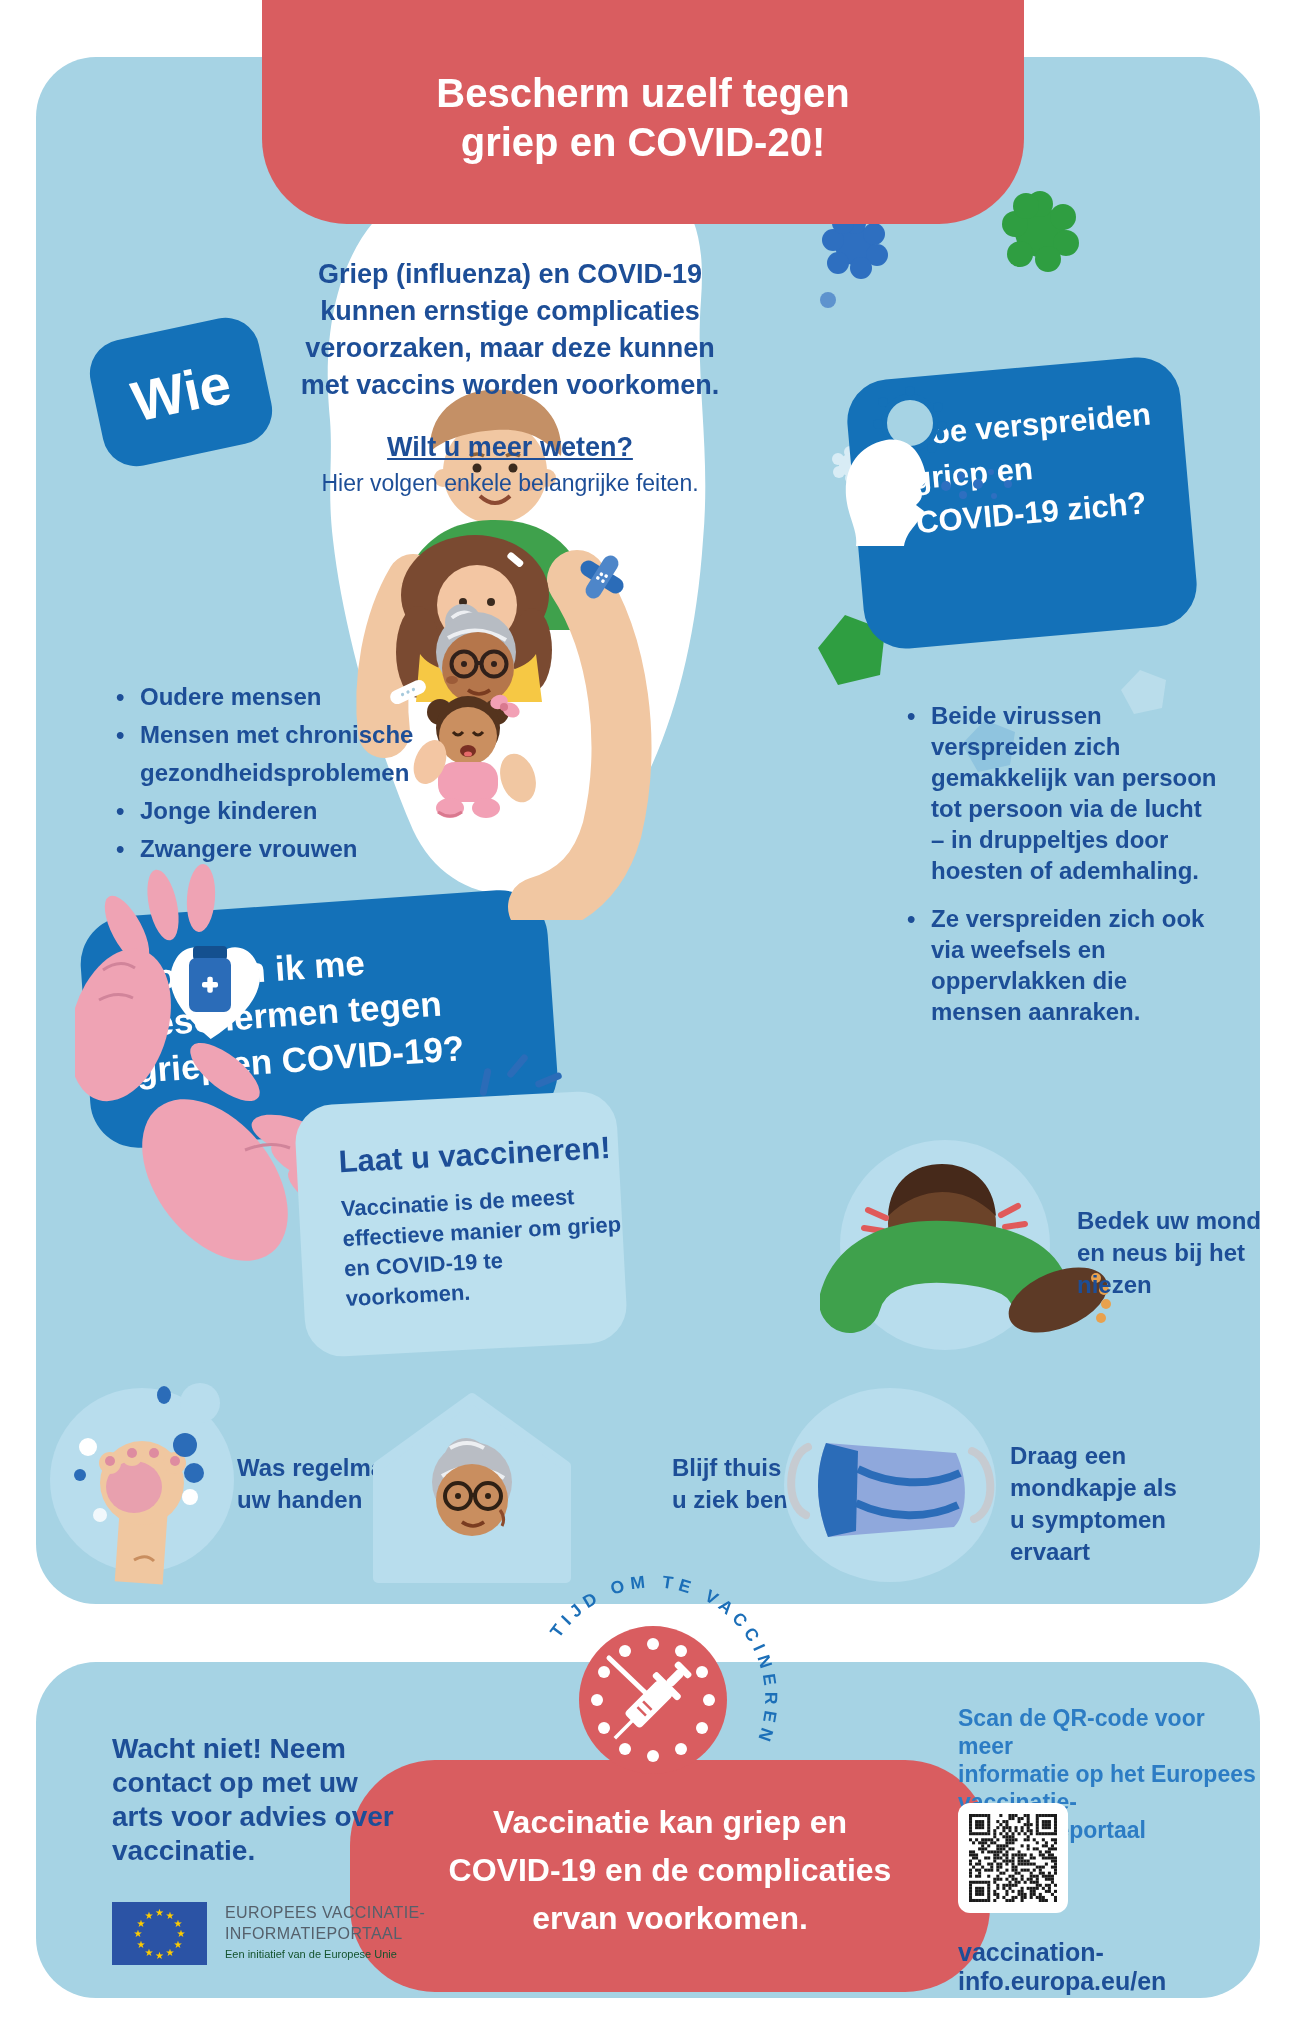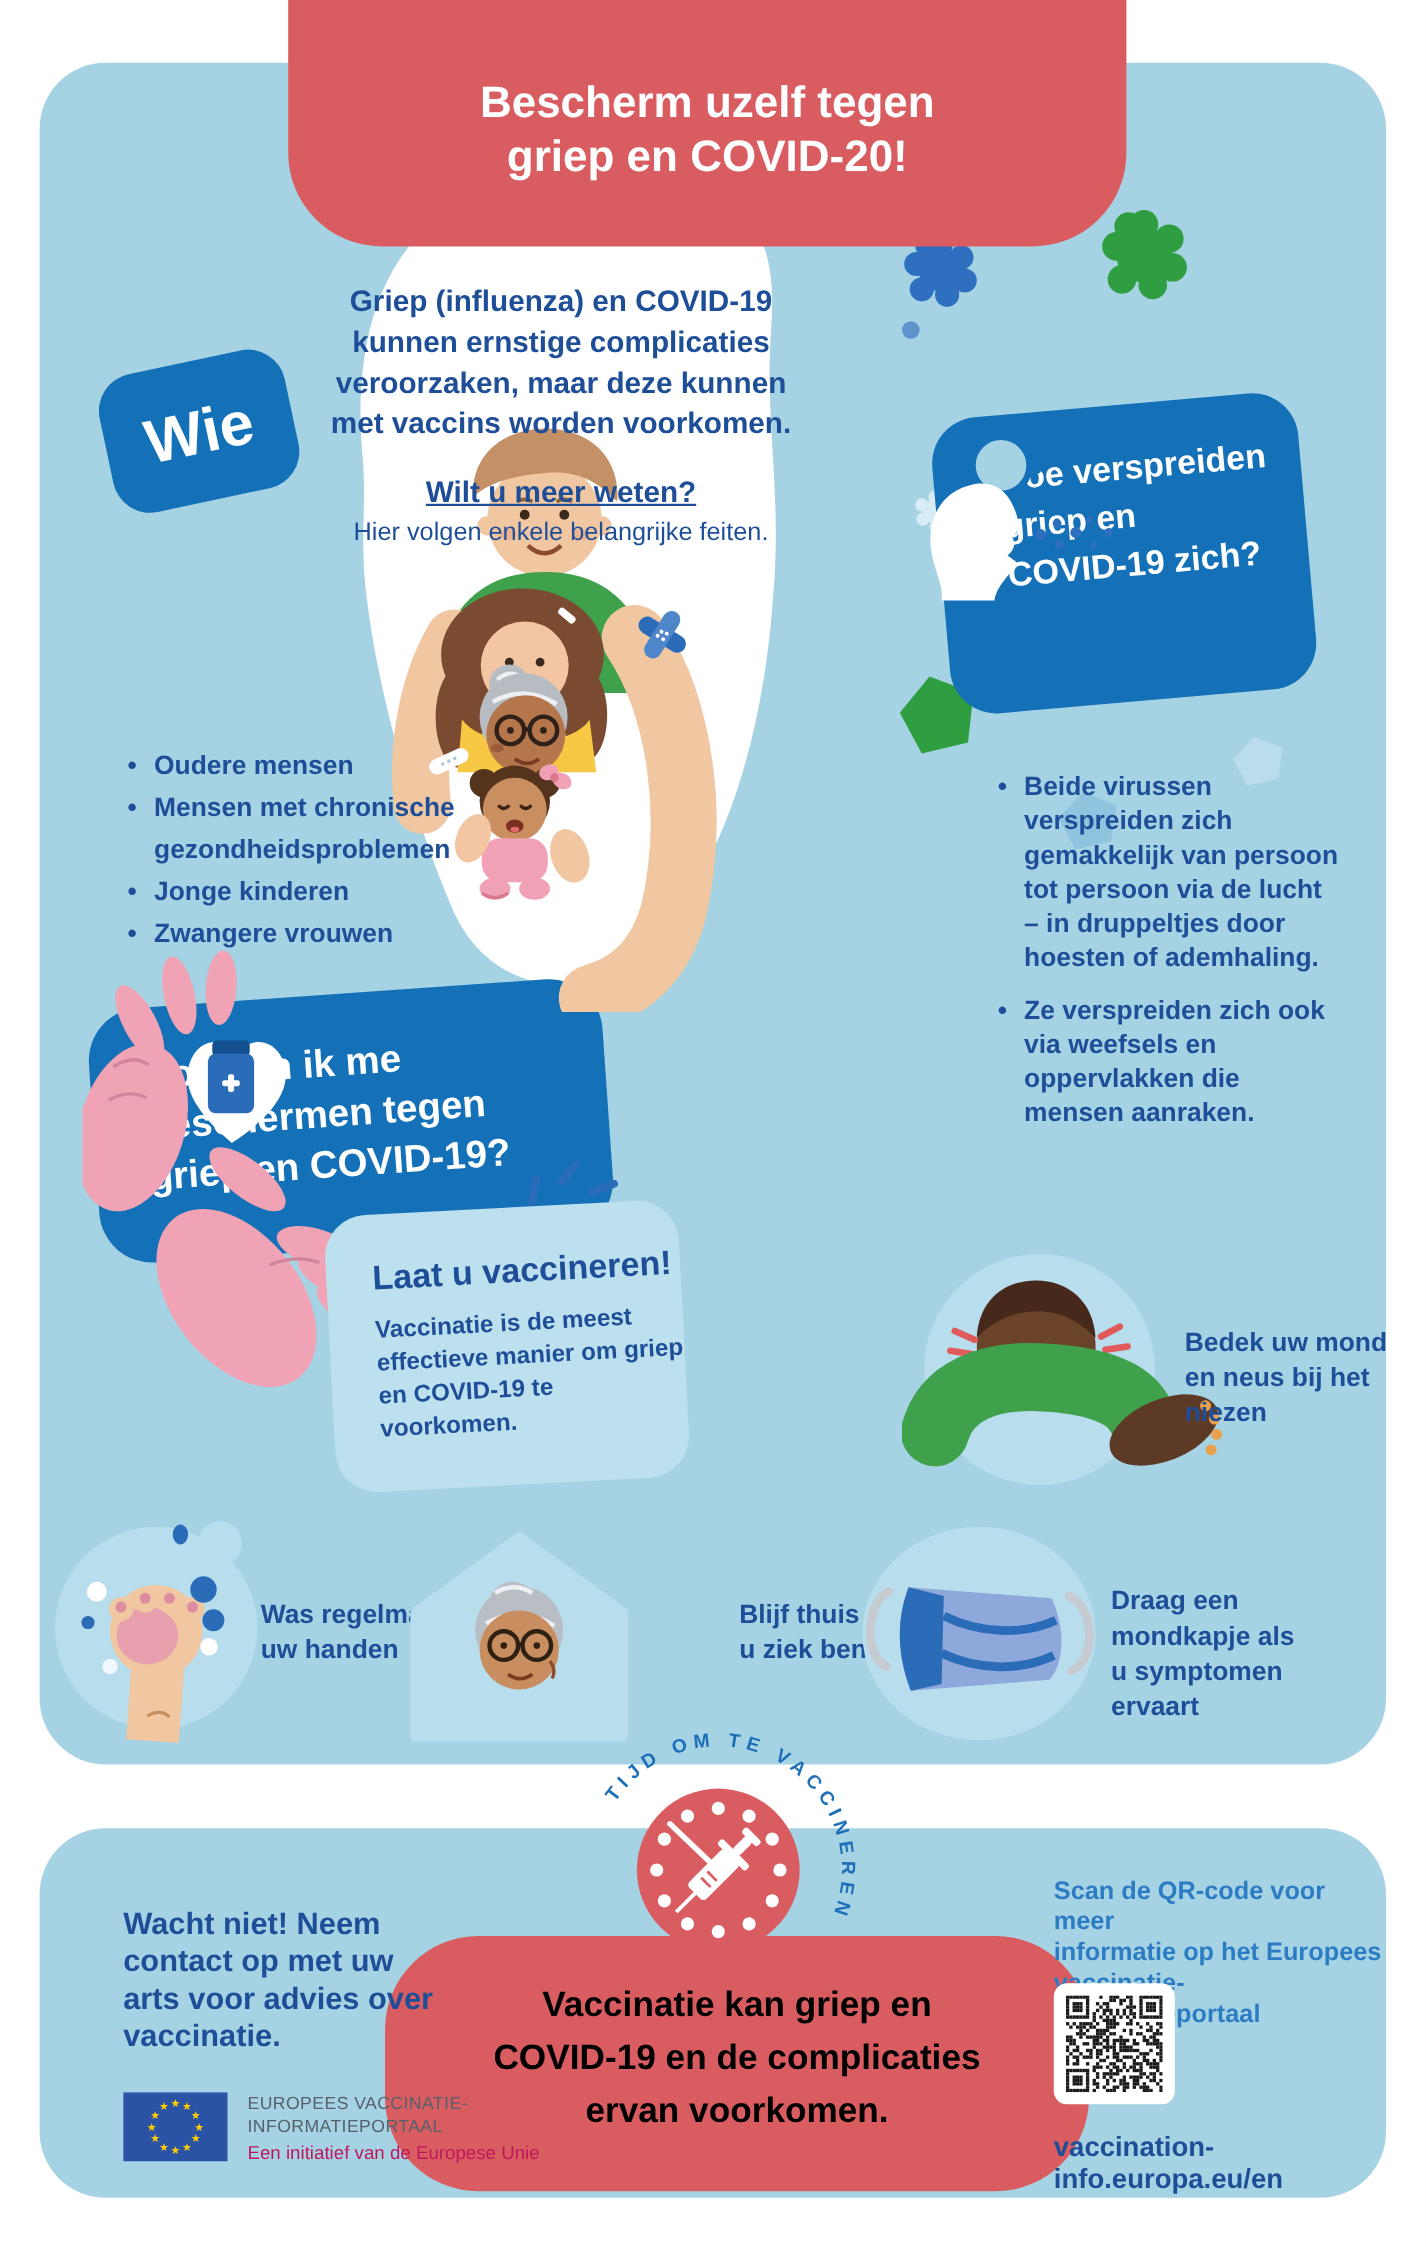--- a/index.html
+++ b/index.html
@@ -33,25 +33,25 @@
   #protect-box{left:85px;top:903px;width:468px;height:232px;background:#1471B8;border-radius:48px;
                transform:rotate(-4deg);box-sizing:border-box;padding:40px 0 0 48px;
                color:#fff;font-size:35px;line-height:46px;font-weight:bold;}
   #vaccinate-panel{left:300px;top:1098px;width:322px;height:252px;background:#BCE0EE;border-radius:38px;
                    transform:rotate(-3deg);box-sizing:border-box;padding:40px 0 0 42px;}
   #vaccinate-title{font-size:31px;font-weight:bold;color:#1D4E97;}
   #vaccinate-text{margin-top:14px;font-size:22px;line-height:30px;font-weight:bold;color:#1D4E97;}
   .dash{position:absolute;width:7px;height:28px;border-radius:4px;background:#2B6CB8;}
   .tip-label{font-size:24px;line-height:32px;font-weight:bold;color:#1D4E97;}
   #claim-box{left:350px;top:1760px;width:640px;height:232px;background:#D95D60;border-radius:85px;
-             box-sizing:border-box;padding-top:38px;text-align:center;color:#000000;
+             box-sizing:border-box;padding-top:38px;text-align:center;color:#ffffff;
              font-size:32px;line-height:48px;font-weight:bold;}
   #advice{left:112px;top:1732px;width:300px;font-size:28px;line-height:34px;font-weight:bold;}
   #eu-text1{left:225px;top:1902px;width:300px;font-size:16px;line-height:21px;color:#55606B;letter-spacing:.4px;}
-  #eu-text2{left:225px;top:1948px;width:300px;font-size:17px;color:#be185d;}
+  #eu-text2{left:225px;top:1948px;width:300px;font-size:11px;color:#14532d;}
   #qr-text{left:958px;top:1704px;width:300px;font-size:23px;line-height:28px;font-weight:bold;color:#2C7CC4;}
   #qr-box{left:958px;top:1803px;width:110px;height:110px;background:#fff;border-radius:12px;
           display:flex;align-items:center;justify-content:center;}
   #url{left:958px;top:1922px;width:320px;font-size:25px;font-weight:bold;}
 </style>
 </head>
 <body>
 
 <div id="poster">
 

